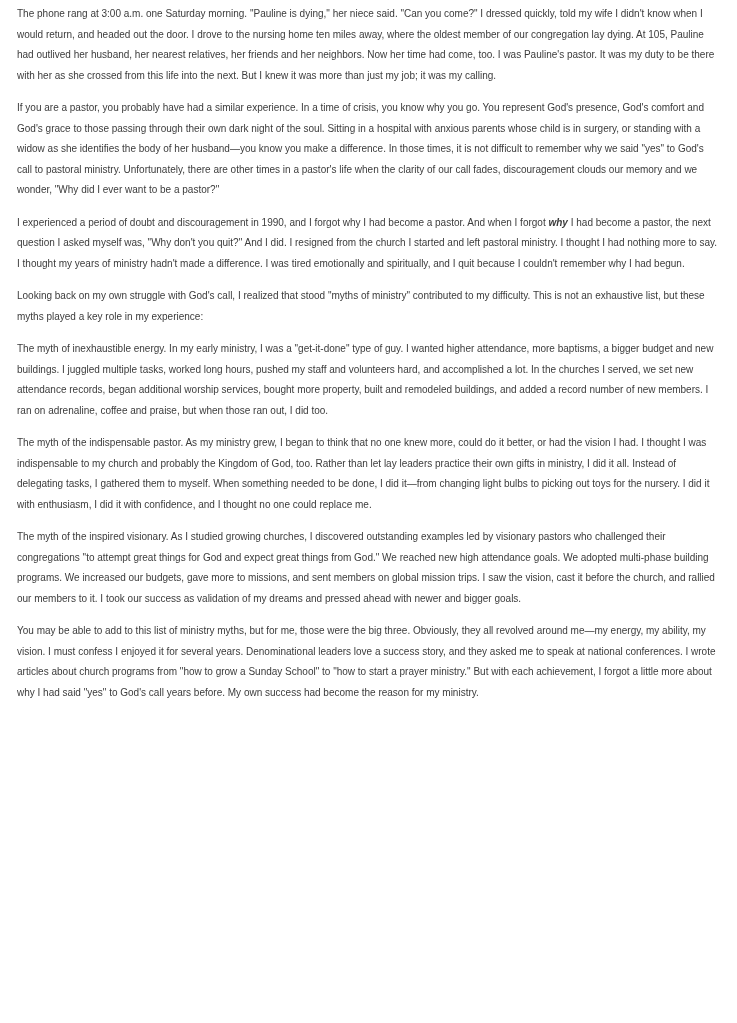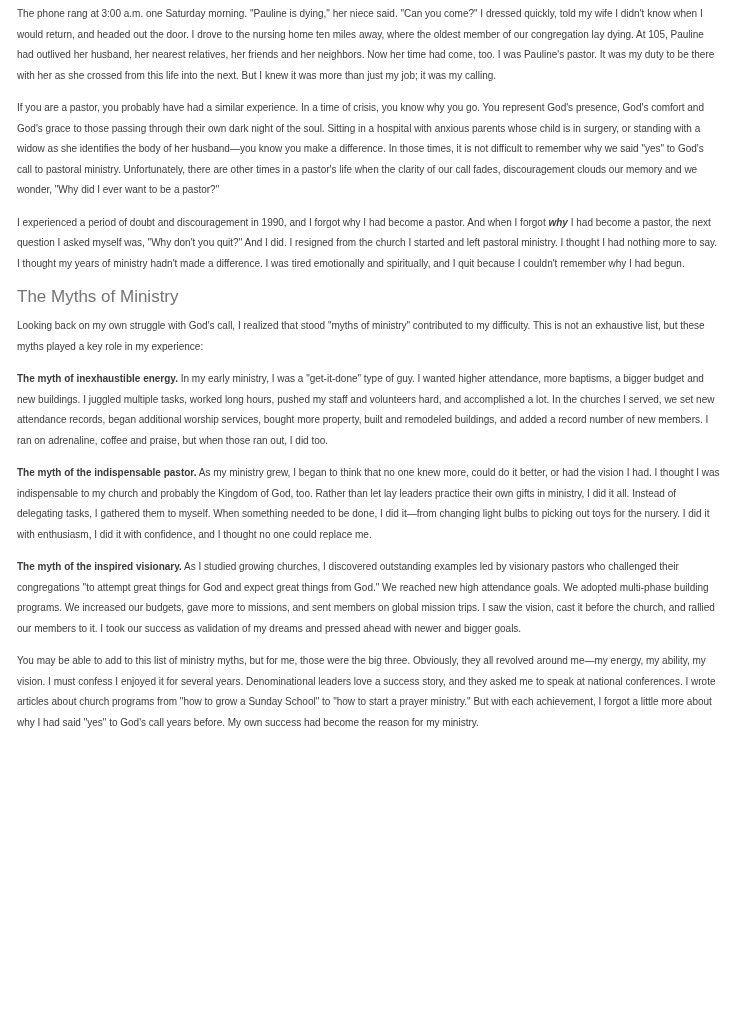--- a/index.html
+++ b/index.html
@@ -26,31 +26,30 @@
     color: #3b3b3b;
   }
   .article h2 {
     margin: 12px 0 8px 0;
     font-size: 17px;
     line-height: 22px;
     font-weight: 400;
     color: #757575;
   }
   .seg-normal { font-weight: 400; font-style: normal; }
-  .seg-bold   { font-weight: 700; font-style: normal; text-align: right; }
+  .seg-bold   { font-weight: 400; font-style: normal; text-align: right; }
   .seg-italic { font-weight: 700; font-style: italic; }
 </style>
 </head>
 <body>
 
 <main class="page">
   <article class="article" style="color: rgb(59, 59, 59);">
       <p><span class="seg-normal">The phone rang at 3:00 a.m. one Saturday morning. "Pauline is dying," her niece said. "Can you come?" I dressed quickly, told my wife I didn't know when I would return, and headed out the door. I drove to the nursing home ten miles away, where the oldest member of our congregation lay dying. At 105, Pauline had outlived her husband, her nearest relatives, her friends and her neighbors. Now her time had come, too. I was Pauline's pastor. It was my duty to be there with her as she crossed from this life into the next. But I knew it was more than just my job; it was my calling.</span></p>
       <p><span class="seg-normal">If you are a pastor, you probably have had a similar experience. In a time of crisis, you know why you go. You represent God's presence, God's comfort and God's grace to those passing through their own dark night of the soul. Sitting in a hospital with anxious parents whose child is in surgery, or standing with a widow as she identifies the body of her husband—you know you make a difference. In those times, it is not difficult to remember why we said "yes" to God's call to pastoral ministry. Unfortunately, there are other times in a pastor's life when the clarity of our call fades, discouragement clouds our memory and we wonder, "Why did I ever want to be a pastor?"</span></p>
       <p><span class="seg-normal">I experienced a period of doubt and discouragement in 1990, and I forgot why I had become a pastor. And when I forgot </span><span class="seg-italic">why</span><span class="seg-normal"> I had become a pastor, the next question I asked myself was, "Why don't you quit?" And I did. I resigned from the church I started and left pastoral ministry. I thought I had nothing more to say. I thought my years of ministry hadn't made a difference. I was tired emotionally and spiritually, and I quit because I couldn't remember why I had begun.</span></p>
-      <h2 style="color: rgb(117, 117, 117);">The Myths of Ministry</h2>
       <p><span class="seg-normal">Looking back on my own struggle with God's call, I realized that stood "myths of ministry" contributed to my difficulty. This is not an exhaustive list, but these myths played a key role in my experience:</span></p>
       <p><span class="seg-bold">The myth of inexhaustible energy.</span><span class="seg-normal"> In my early ministry, I was a "get-it-done" type of guy. I wanted higher attendance, more baptisms, a bigger budget and new buildings. I juggled multiple tasks, worked long hours, pushed my staff and volunteers hard, and accomplished a lot. In the churches I served, we set new attendance records, began additional worship services, bought more property, built and remodeled buildings, and added a record number of new members. I ran on adrenaline, coffee and praise, but when those ran out, I did too.</span></p>
       <p><span class="seg-bold">The myth of the indispensable pastor.</span><span class="seg-normal"> As my ministry grew, I began to think that no one knew more, could do it better, or had the vision I had. I thought I was indispensable to my church and probably the Kingdom of God, too. Rather than let lay leaders practice their own gifts in ministry, I did it all. Instead of delegating tasks, I gathered them to myself. When something needed to be done, I did it—from changing light bulbs to picking out toys for the nursery. I did it with enthusiasm, I did it with confidence, and I thought no one could replace me.</span></p>
       <p><span class="seg-bold">The myth of the inspired visionary.</span><span class="seg-normal"> As I studied growing churches, I discovered outstanding examples led by visionary pastors who challenged their congregations "to attempt great things for God and expect great things from God." We reached new high attendance goals. We adopted multi-phase building programs. We increased our budgets, gave more to missions, and sent members on global mission trips. I saw the vision, cast it before the church, and rallied our members to it. I took our success as validation of my dreams and pressed ahead with newer and bigger goals.</span></p>
       <p><span class="seg-normal">You may be able to add to this list of ministry myths, but for me, those were the big three. Obviously, they all revolved around me—my energy, my ability, my vision. I must confess I enjoyed it for several years. Denominational leaders love a success story, and they asked me to speak at national conferences. I wrote articles about church programs from "how to grow a Sunday School" to "how to start a prayer ministry." But with each achievement, I forgot a little more about why I had said "yes" to God's call years before. My own success had become the reason for my ministry.</span></p>
     </article>
 </main>
 
 </body></html>

